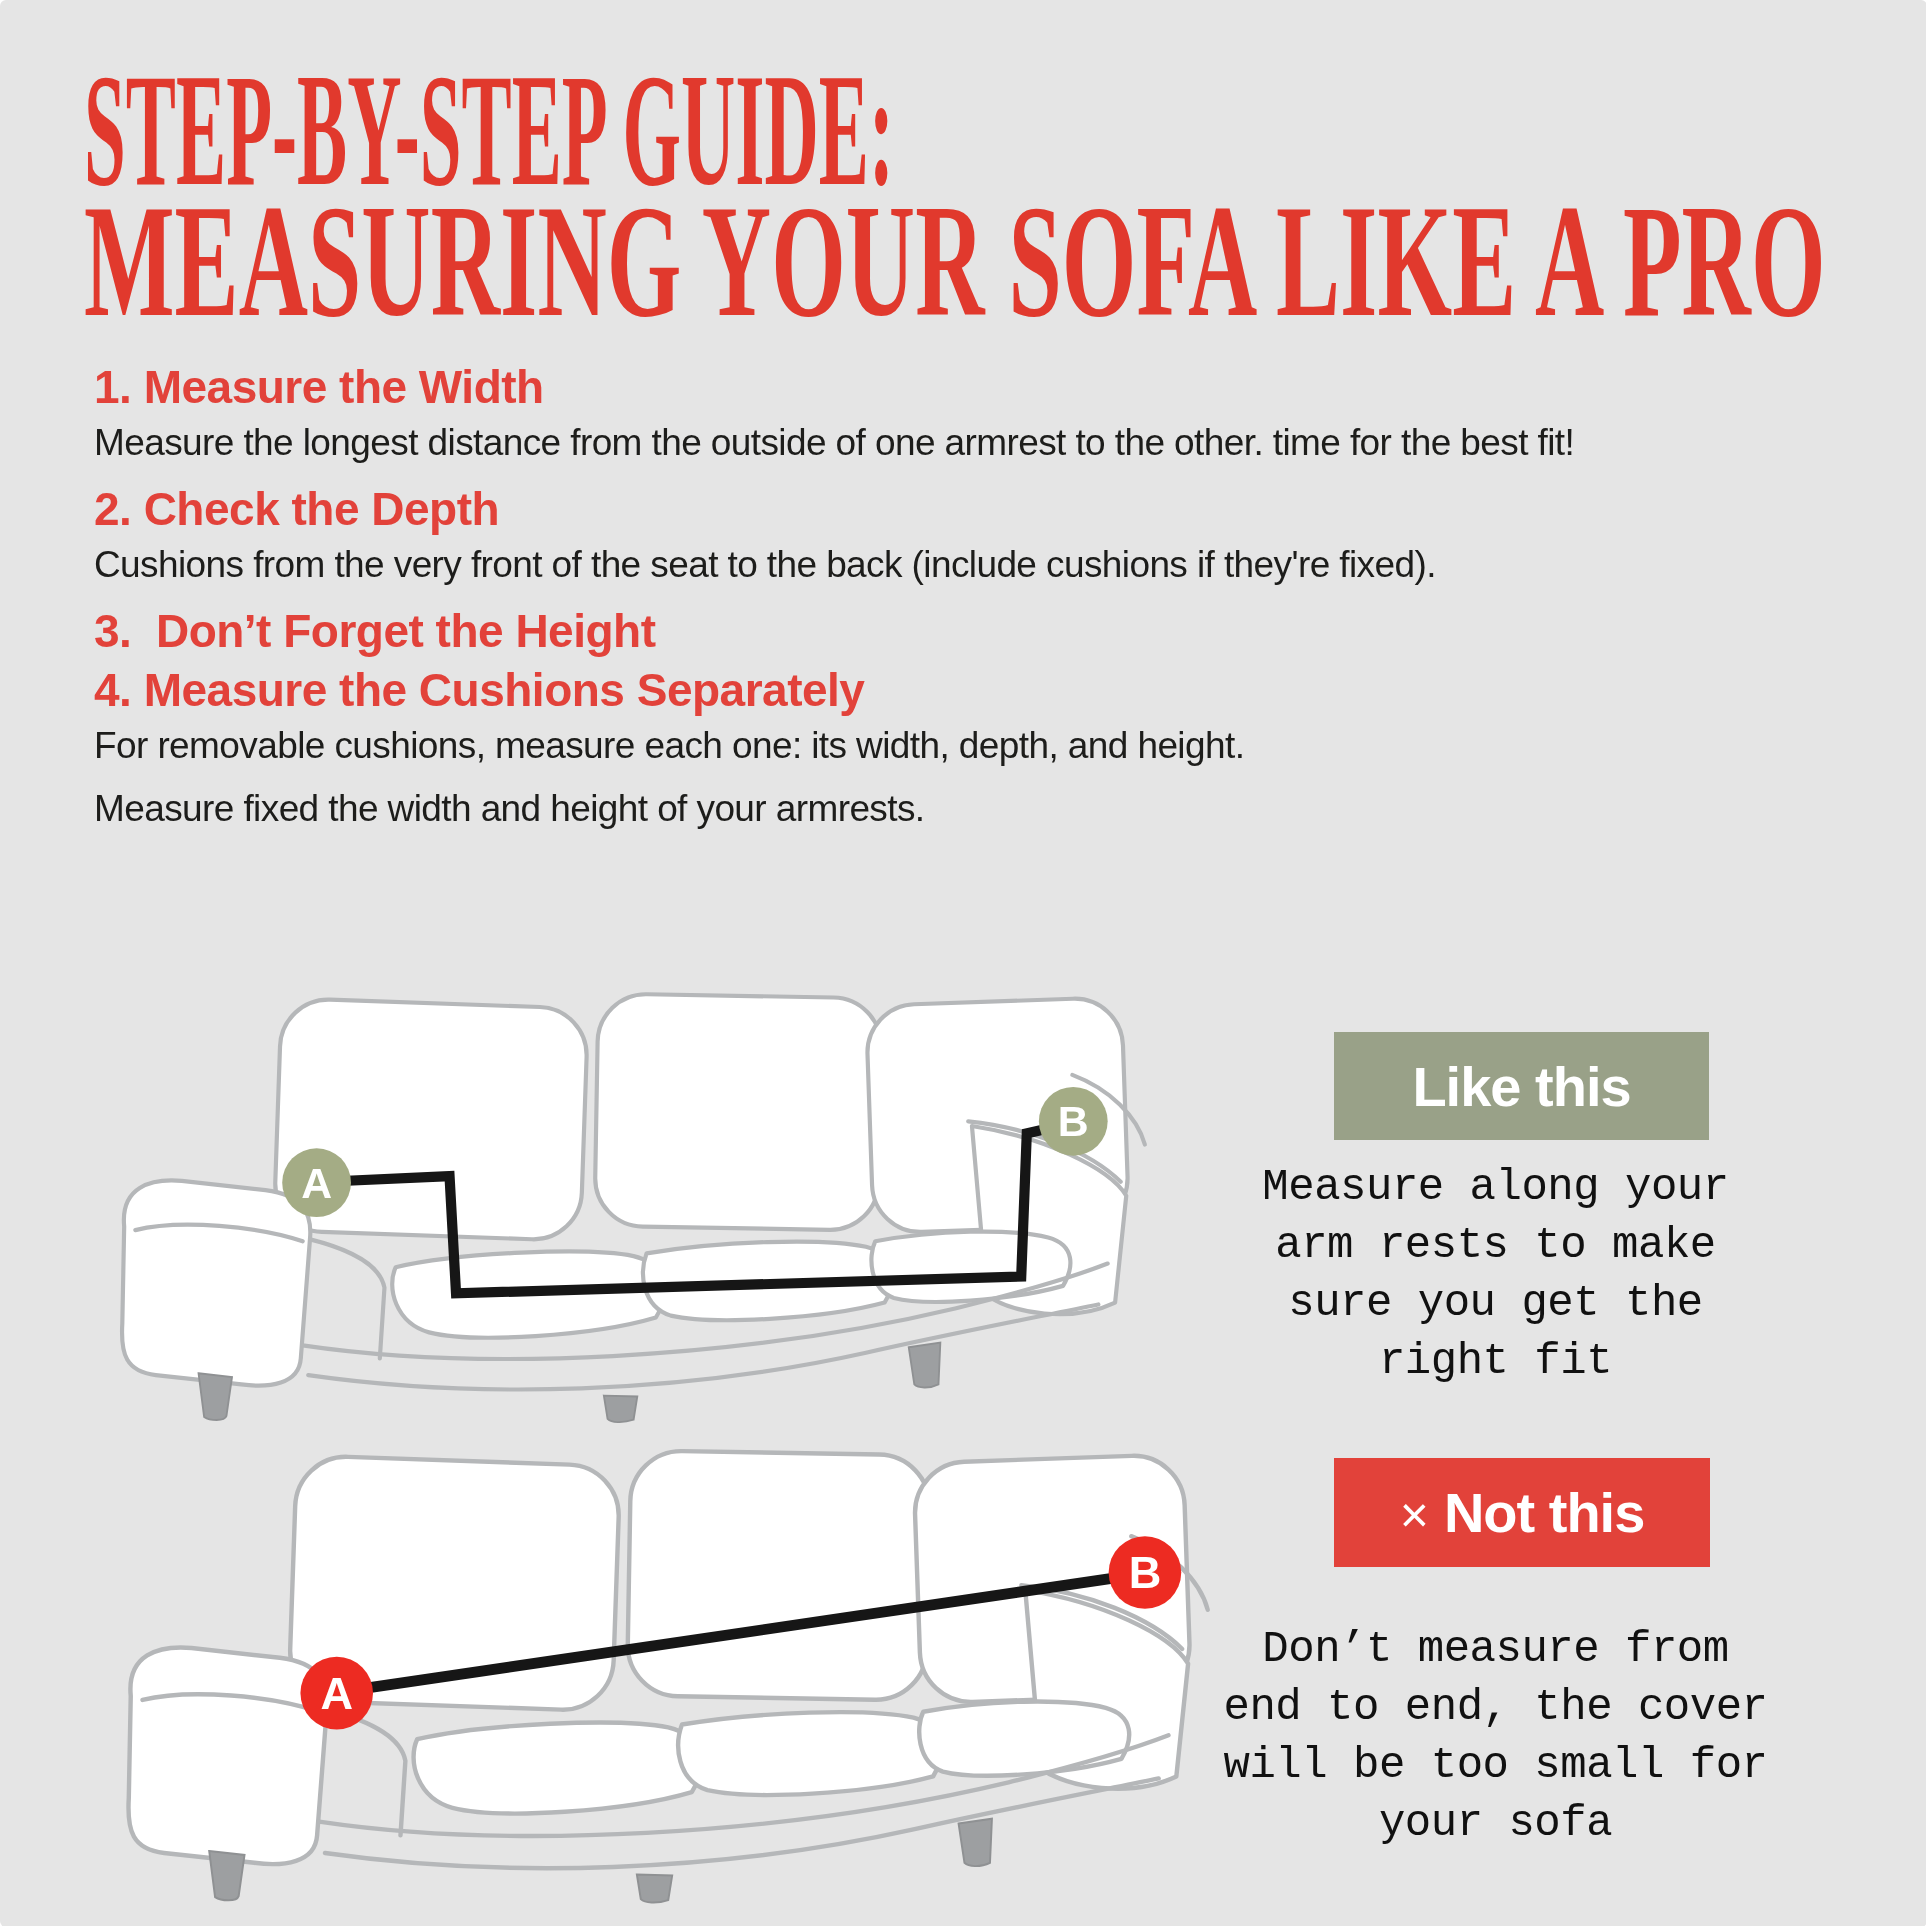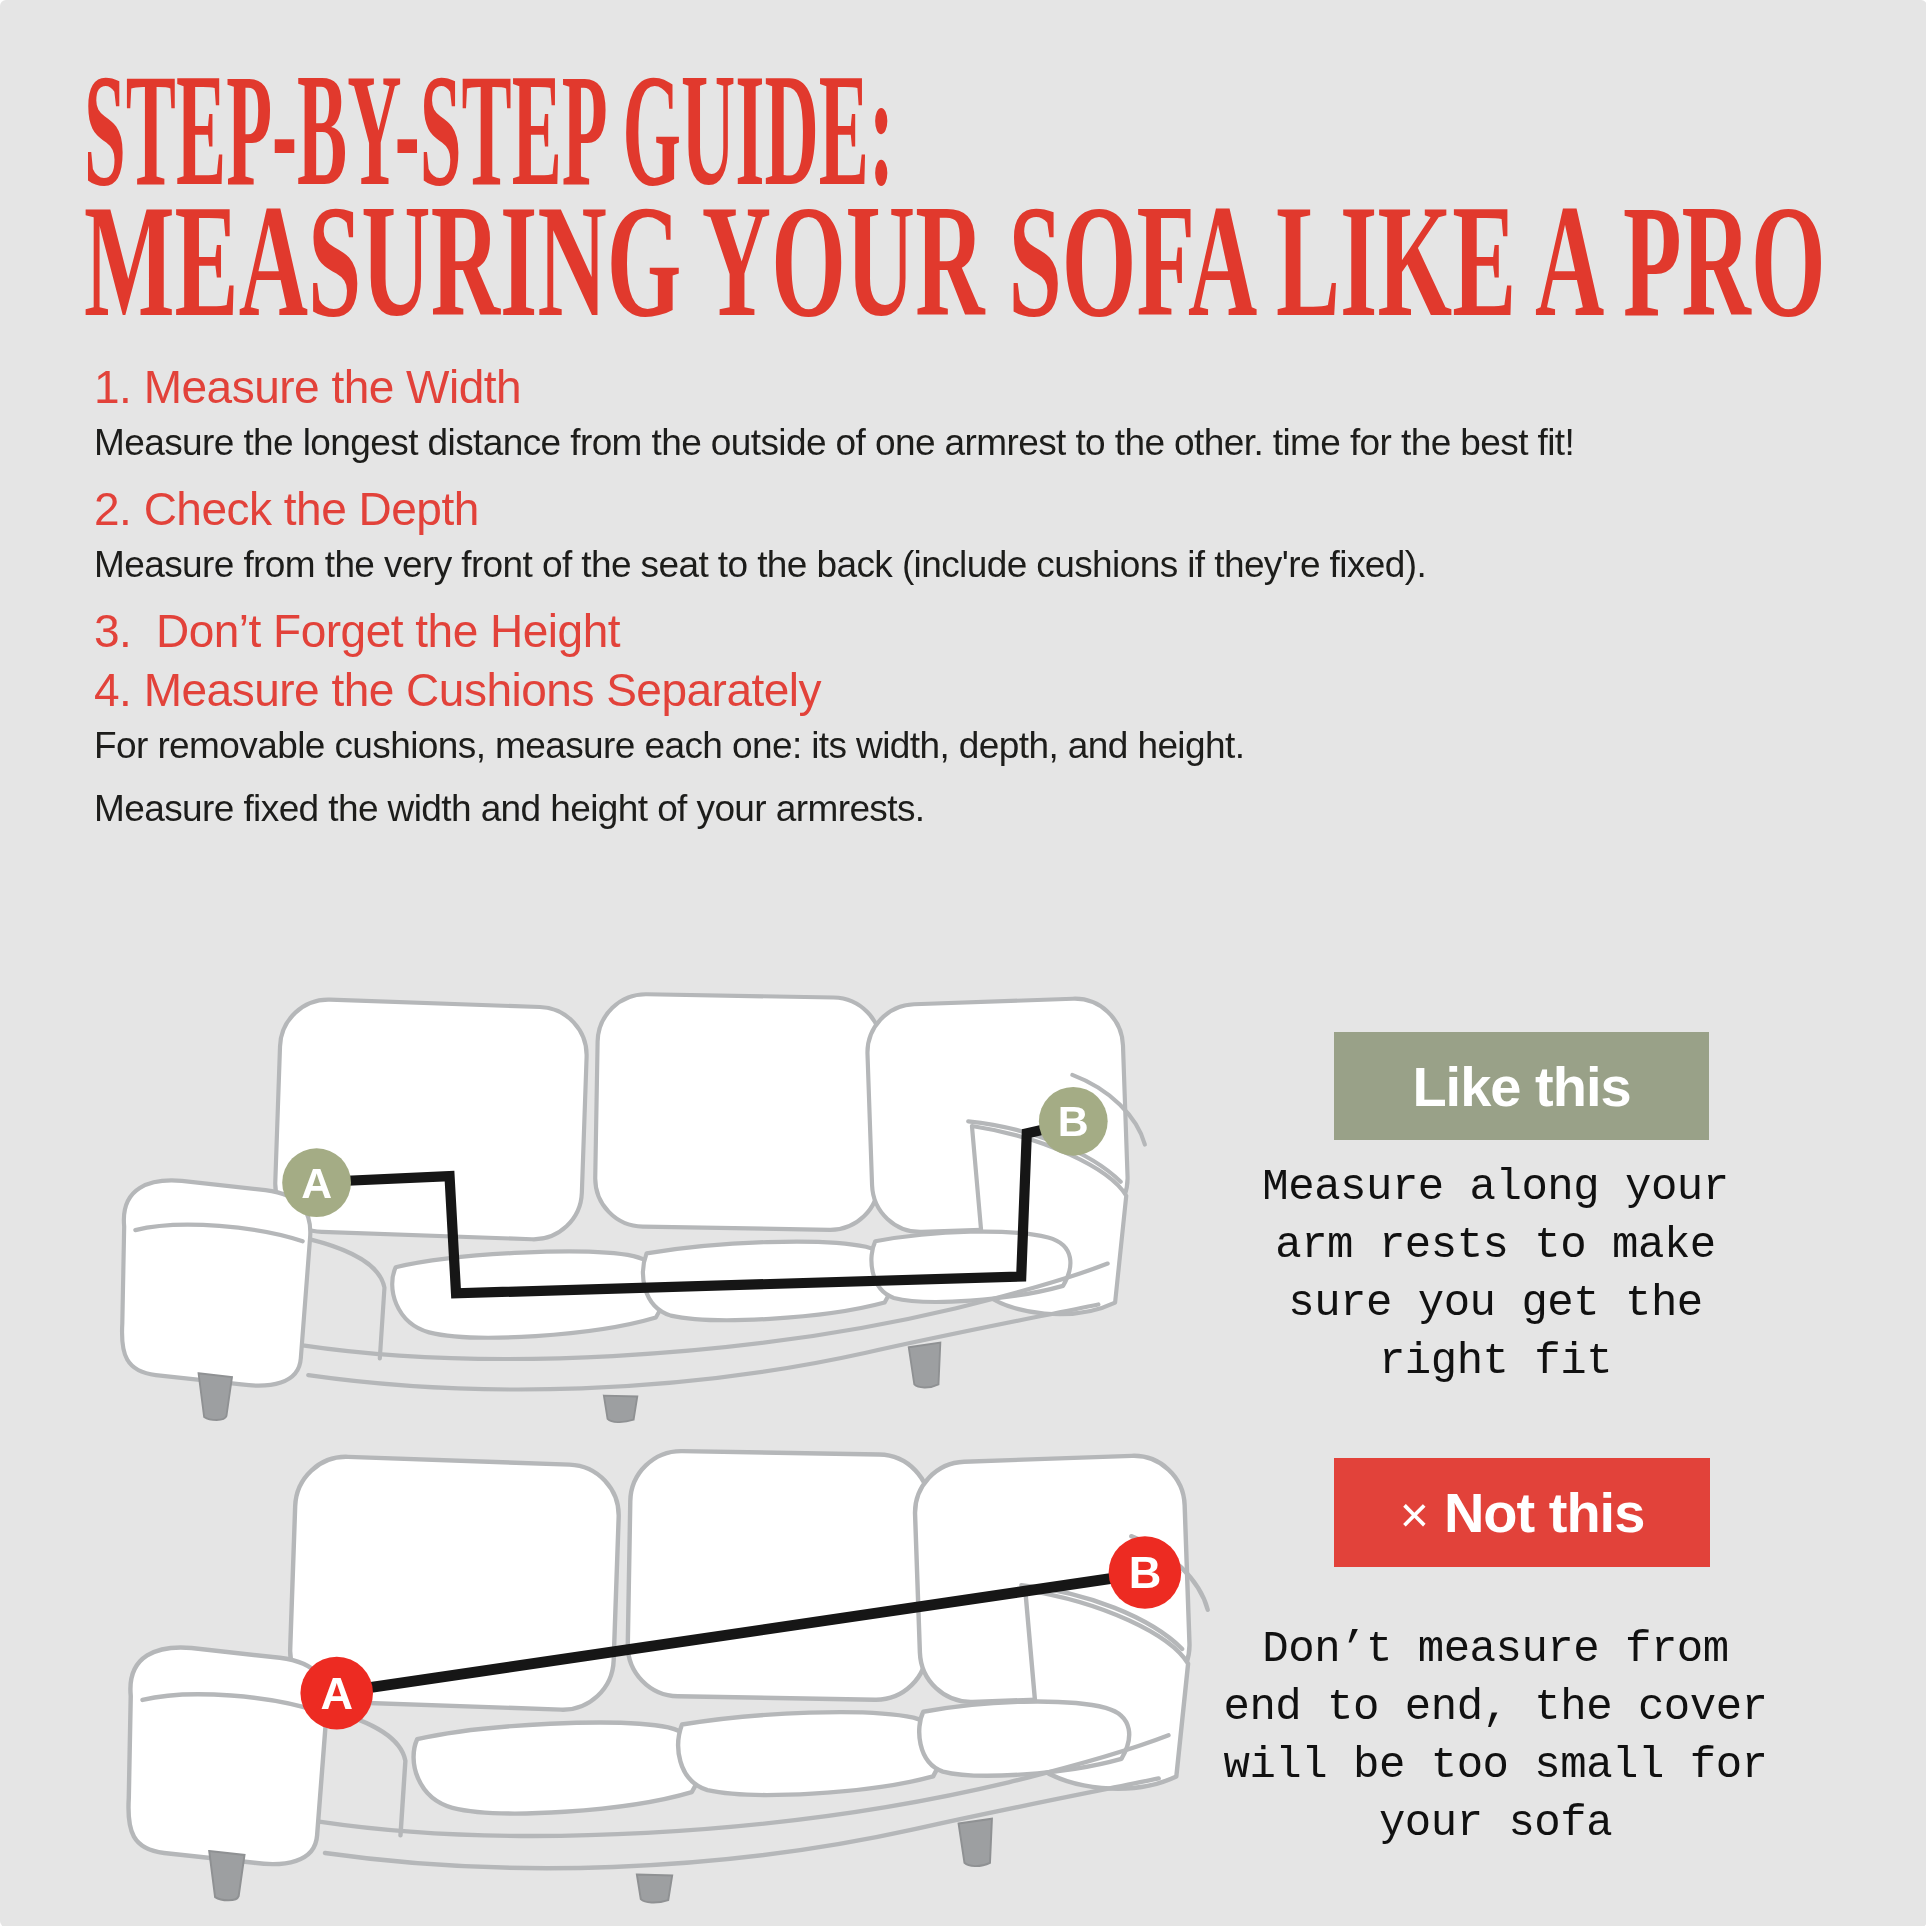--- a/index.html
+++ b/index.html
@@ -8,21 +8,21 @@
     font-family:"Liberation Sans",sans-serif;color:#1d1d1b;border-radius:6px;
   }
   
   .title{position:absolute;left:84px;top:65px;margin:0;font-family:"Liberation Serif",serif;
          font-weight:700;color:var(--title-red);font-size:160px;line-height:131px;white-space:nowrap;}
   .title span{display:inline-block;transform-origin:left center;}
   .title .t1{transform:scaleX(0.47);}
   .title .t2{transform:scaleX(0.60);}
   
   .steps{position:absolute;left:94px;top:362px;width:1772px;}
-  .step-h{font-size:46px;line-height:51px;font-weight:400;color:var(--accent-red);margin:0 0 8px 0;letter-spacing:-0.5px;}
+  .step-h{font-size:46px;line-height:51px;font-weight:700;color:var(--accent-red);margin:0 0 8px 0;letter-spacing:-0.5px;}
   .step-b{font-size:37px;line-height:44px;color:#1d1d1b;margin:0 0 19px 0;letter-spacing:-0.6px;}
   
   .sofa-svg{position:absolute;}
   .sofa1{left:87px;top:986px;width:1069px;height:438px;}
   .sofa2{left:91px;top:1443px;width:1129px;height:461px;}
   .sofa-line{stroke:#b5b7b9;stroke-width:4.5;fill:#ffffff;stroke-linecap:round;stroke-linejoin:round;}
   .sofa-open{stroke:#b5b7b9;stroke-width:4.5;fill:none;stroke-linecap:round;}
   .sofa-leg{fill:#9d9fa1;stroke:#8f9193;stroke-width:2;}
   .measure{stroke:#161616;stroke-width:11;fill:none;stroke-linejoin:miter;stroke-linecap:butt;}
   .marker-label{font-family:"Liberation Sans",sans-serif;font-weight:700;font-size:46px;fill:#ffffff;text-anchor:middle;}
@@ -43,21 +43,21 @@
 
   <h1 class="title"><span class="t1">STEP-BY-STEP GUIDE:</span><br><span class="t2">MEASURING YOUR SOFA LIKE A PRO</span></h1>
 
   <div class="steps">
     <div class="step">
       <div class="step-h">1. Measure the Width</div>
       <div class="step-b">Measure the longest distance from the outside of one armrest to the other. time for the best fit!</div>
     </div>
     <div class="step">
       <div class="step-h">2. Check the Depth</div>
-      <div class="step-b">Measure from the very front of the seat to the back (include cushions if they're fixed).</div>
+      <div class="step-b">Cushions from the very front of the seat to the back (include cushions if they're fixed).</div>
     </div>
     <div class="step">
       <div class="step-h">3.&nbsp; Don’t Forget the Height</div>
     </div>
     <div class="step">
       <div class="step-h">4. Measure the Cushions Separately</div>
       <div class="step-b">For removable cushions, measure each one: its width, depth, and height.</div>
     </div>
     <div class="step">
       <div class="step-b">Measure fixed the width and height of your armrests.</div>

